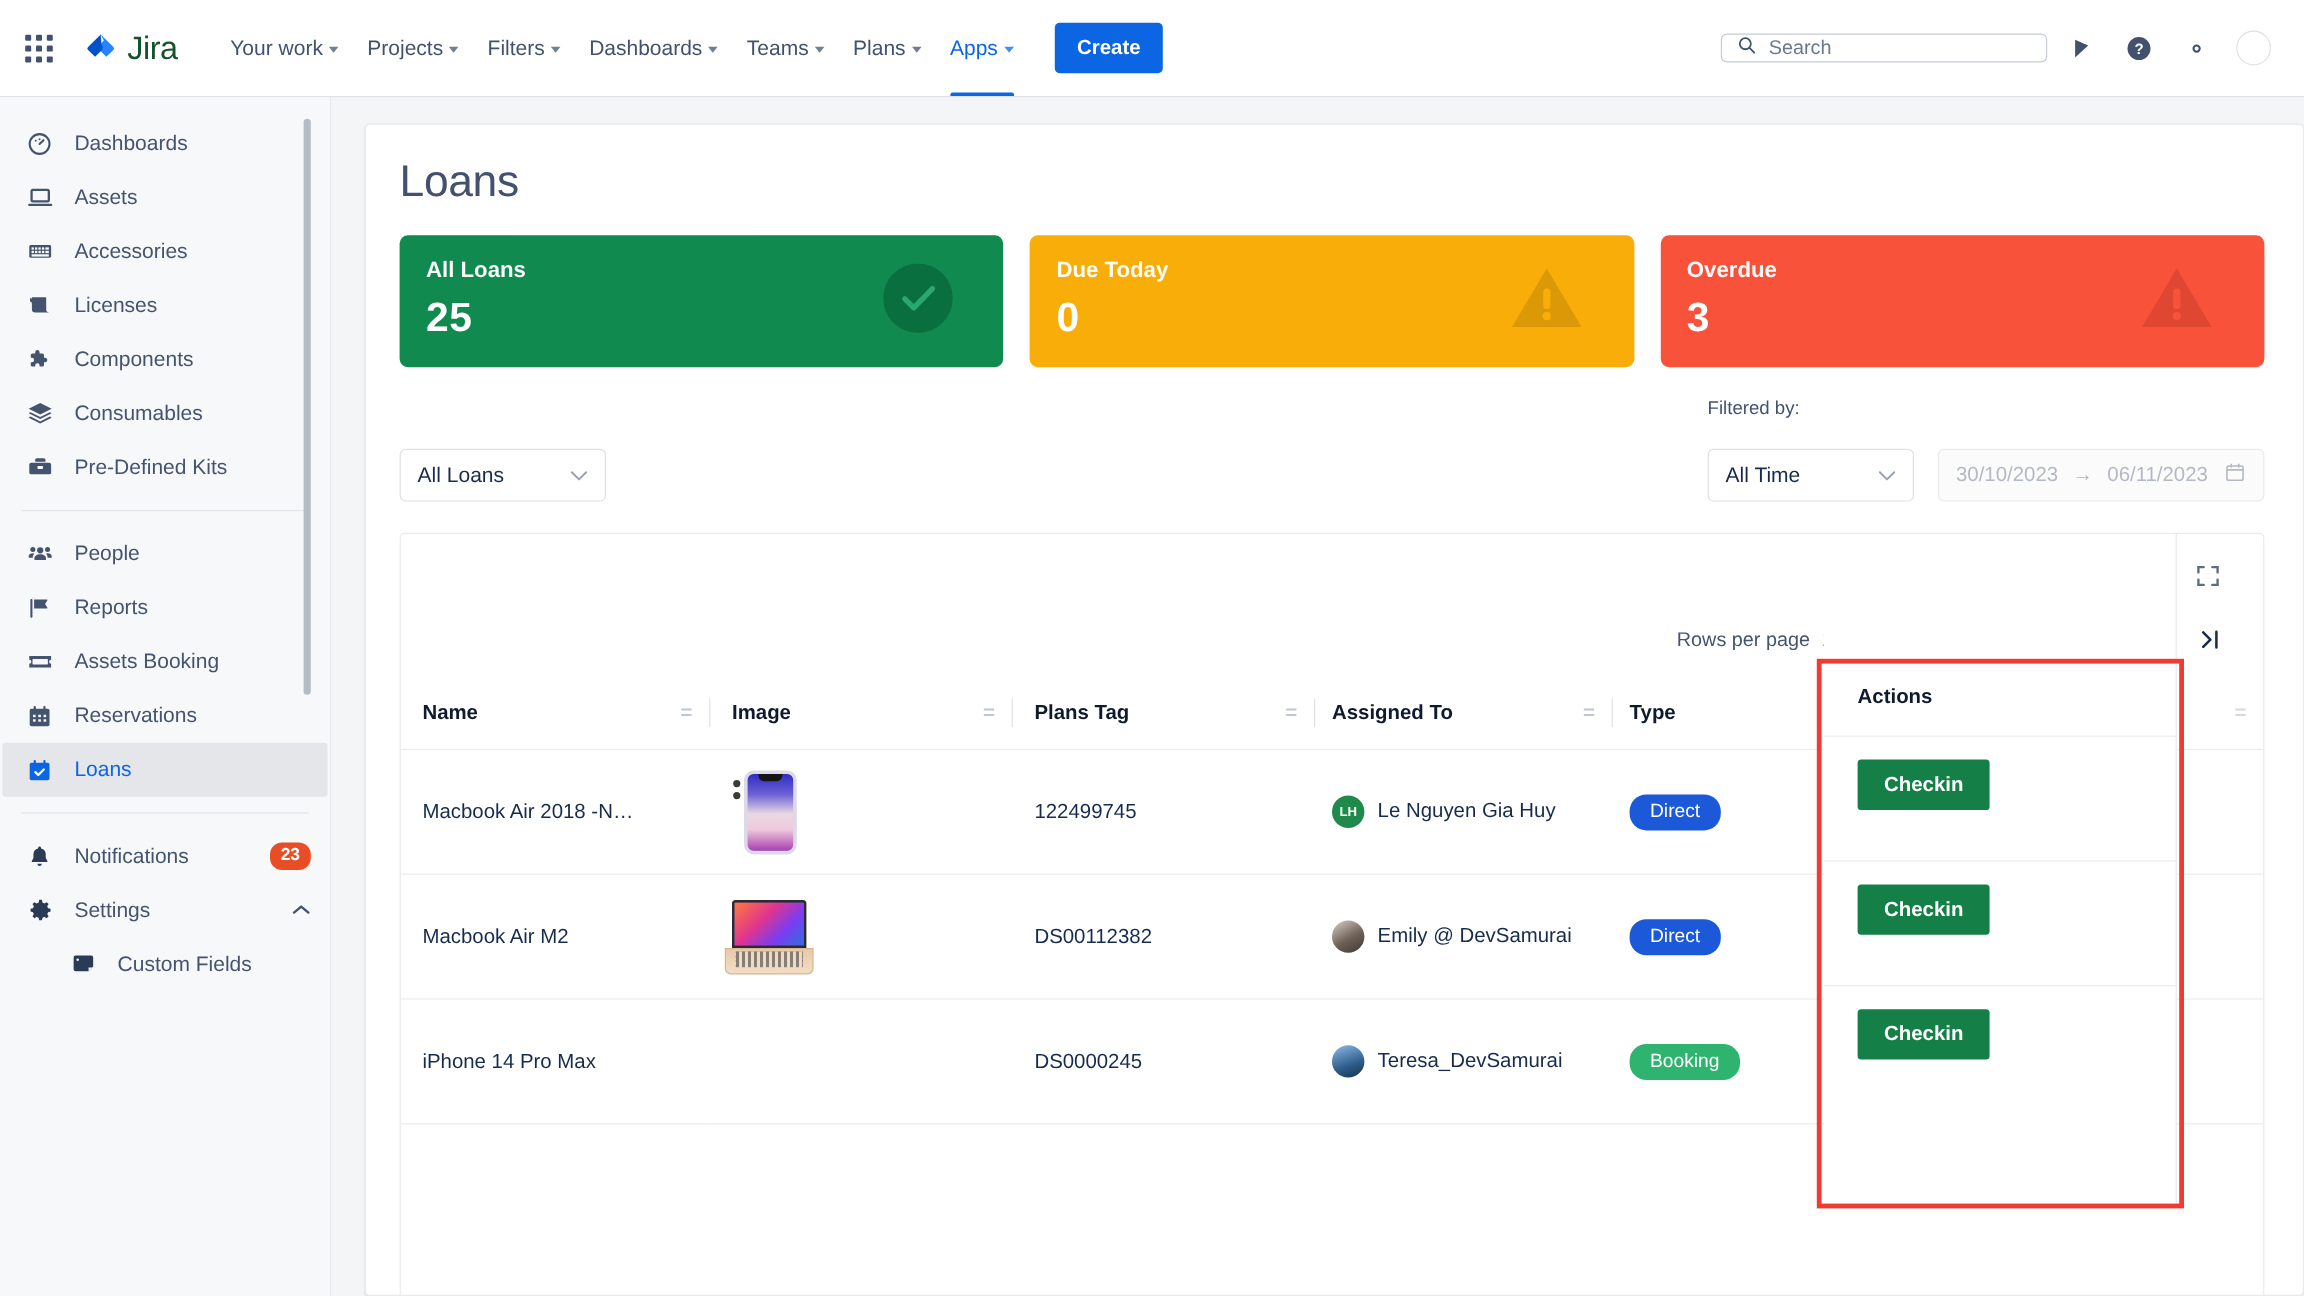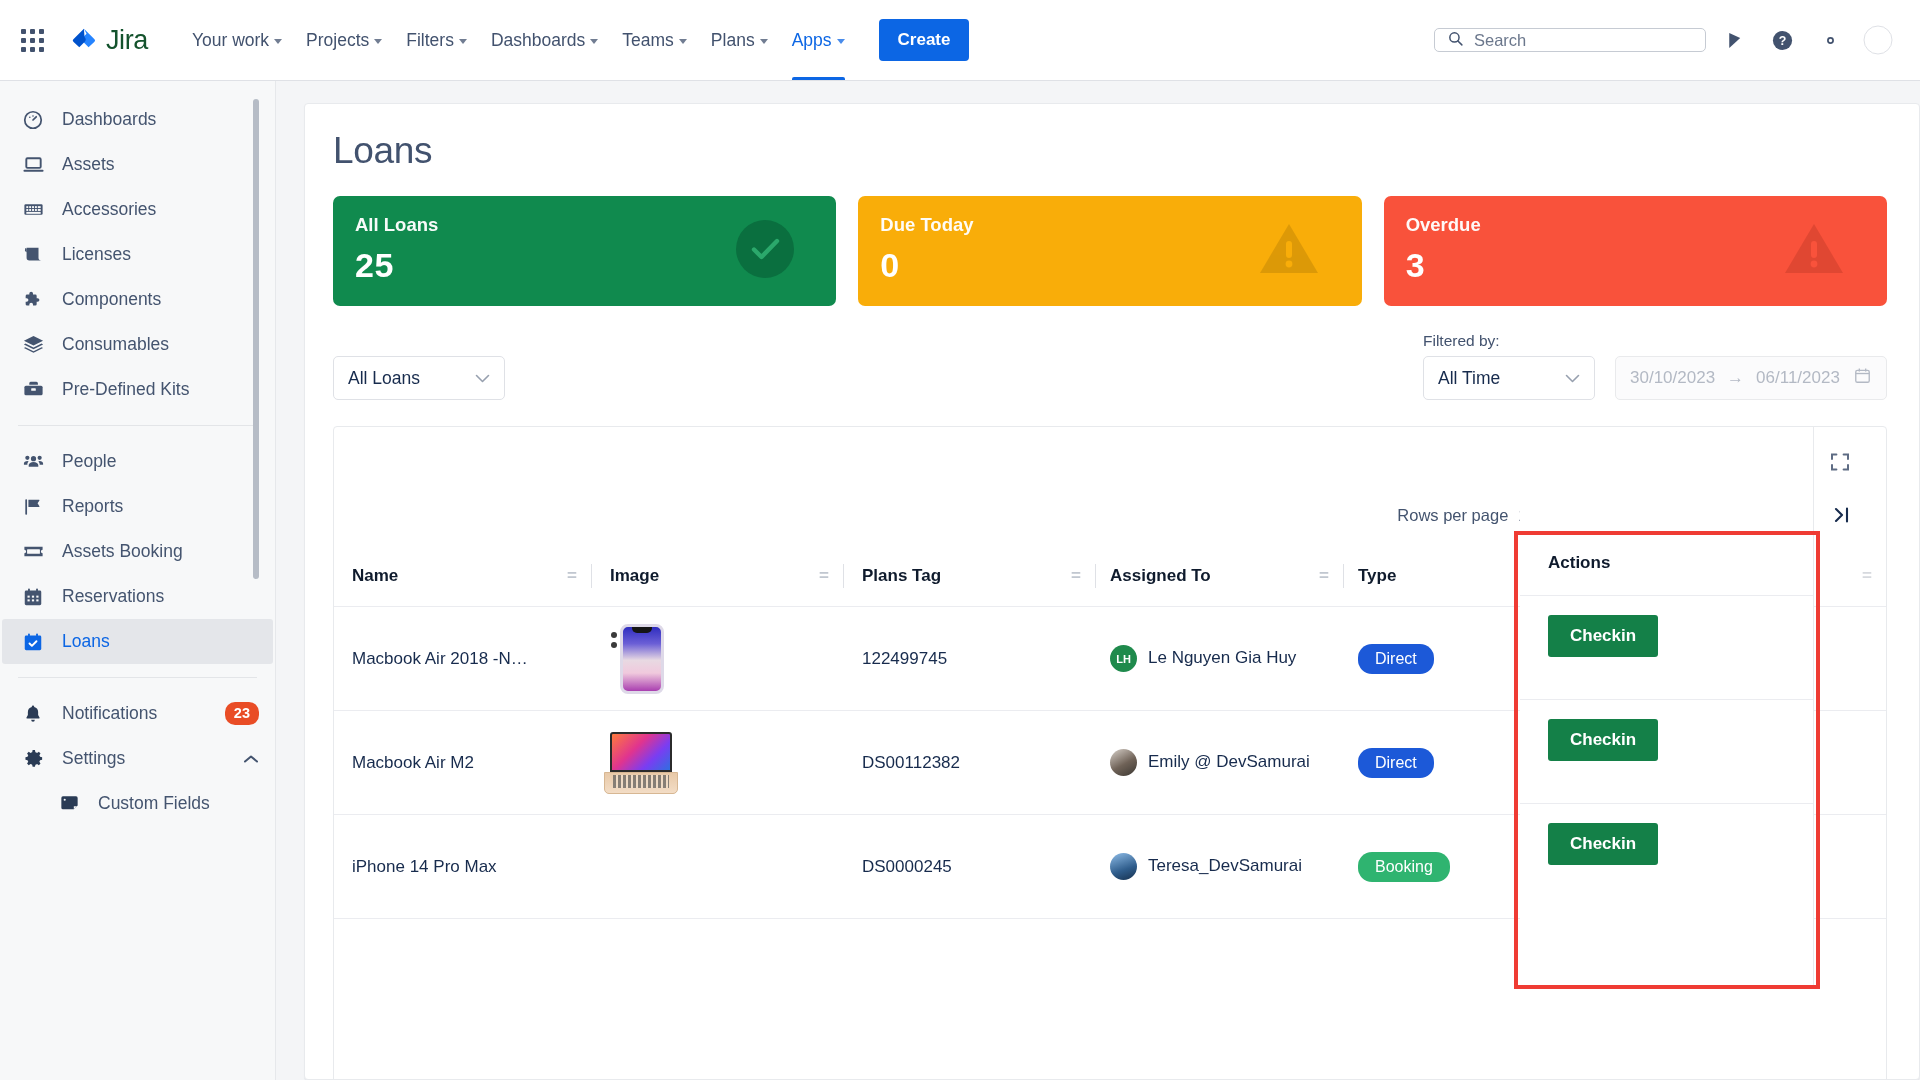--- a/index.html
+++ b/index.html
@@ -167,21 +167,21 @@
   .select {
     width: 172px; height: 44px;
     border: 1.5px solid #dfe1e6; border-radius: 5px;
     background: #fff; display: flex; align-items: center;
     padding: 0 14px; font-size: 17.5px; color: #172b4d; cursor: pointer;
   }
   .select .caret-d {
     margin-left: auto; color: #97a0af; font-size: 13px;
   }
   .filtered-group { margin-left: auto; display: flex; align-items: flex-end; gap: 20px; }
-  .filtered-label { font-size: 15.5px; color: #42526e; margin-bottom: 6px; }
+  .filtered-label { font-size: 15.5px; color: #42526e; margin-bottom: 24px; }
   .daterange {
     width: 272px; height: 44px;
     border: 1.5px solid #e9eaec; border-radius: 5px;
     background: #fbfbfc; display: flex; align-items: center;
     padding: 0 14px; gap: 12px; color: #b3b9c4; font-size: 17px;
     cursor: pointer;
   }
   .daterange .arrow { color: #b3b9c4; font-size: 17px; }
   .daterange .cal { margin-left: auto; color: #b3b9c4; }
 

